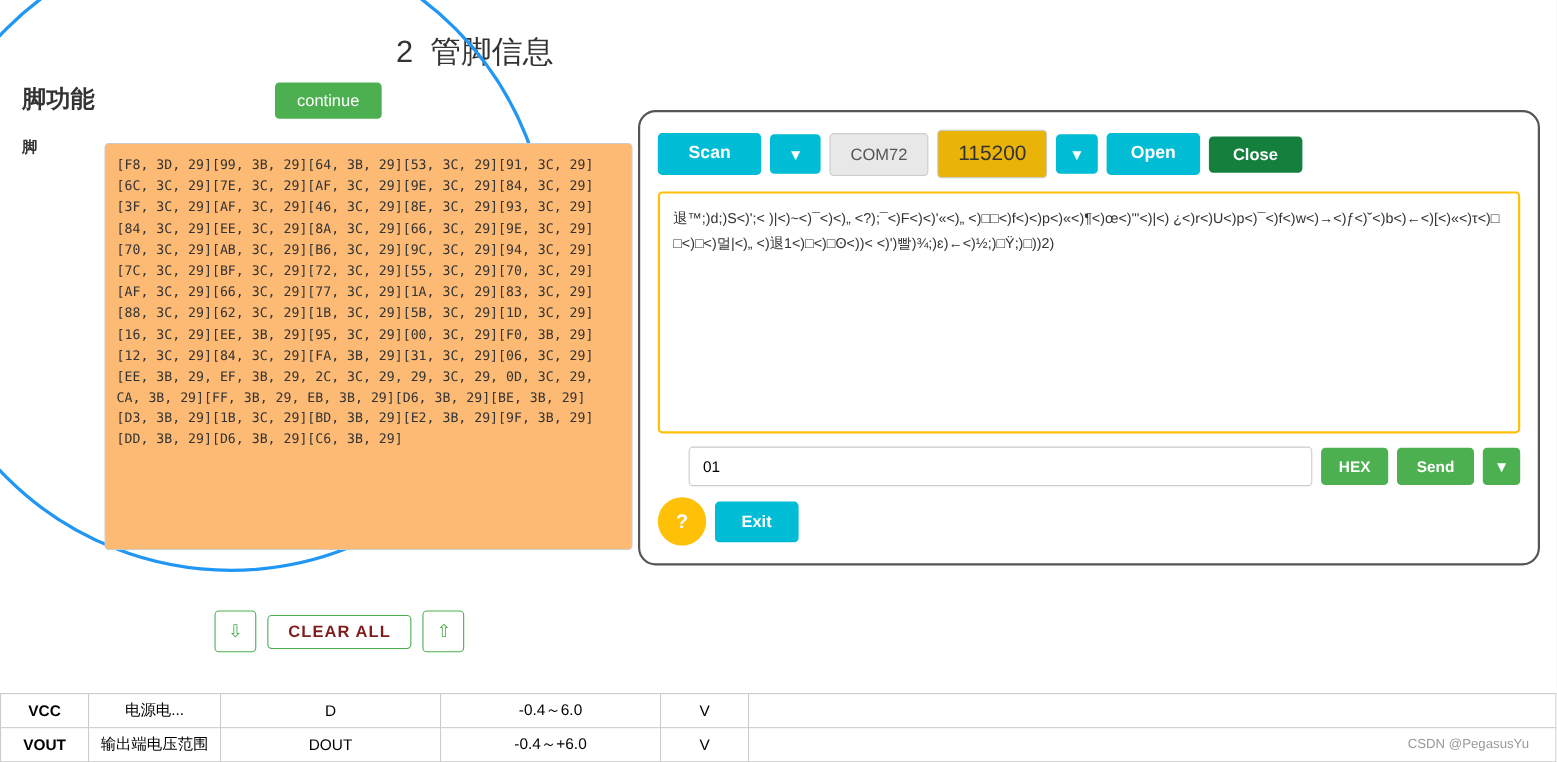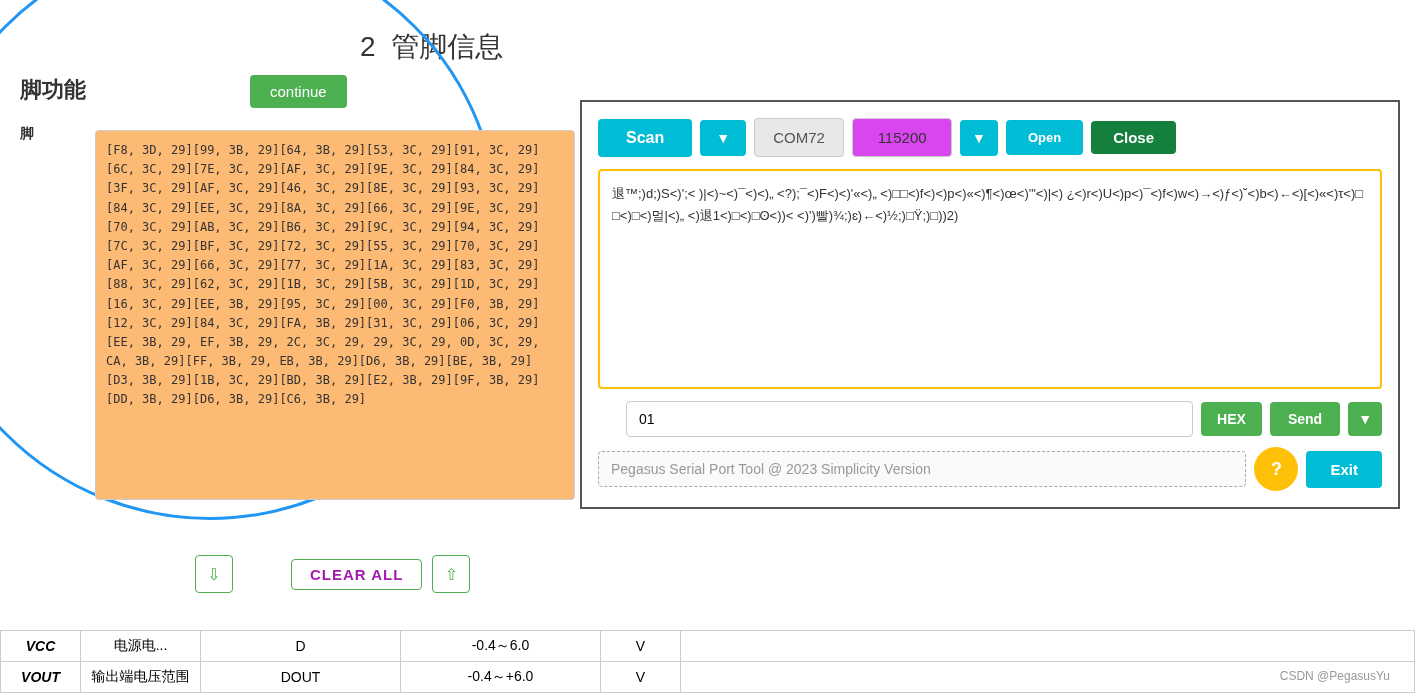--- a/index.html
+++ b/index.html
@@ -48,21 +48,21 @@
       border-collapse: collapse;
       font-size: 14px;
     }
 
     .bottom-table td, .bottom-table th {
       border: 1px solid #ccc;
       padding: 6px 10px;
       text-align: center;
     }
 
-    .bottom-table .col-name { width: 80px; text-align: center; font-weight: bold; font-style: italic; }
+    .bottom-table .col-name { width: 80px; text-align: center; font-weight: bold; }
     .bottom-table .col-func { width: 120px; }
     .bottom-table .col-pin { width: 200px; }
     .bottom-table .col-range { width: 200px; }
     .bottom-table .col-unit { width: 80px; }
 
     
     .left-panel {
       position: absolute;
       top: 130px; left: 95px;
       width: 480px;
@@ -120,24 +120,23 @@
       font-size: 16px;
     }
 
     .btn-clear-all {
       background: #fff;
       border: 1px solid #4caf50;
       border-radius: 4px;
       padding: 6px 18px;
       font-size: 15px;
       font-weight: bold;
-      color: #a21caf;
+      color: #7f1d1d;
       cursor: pointer;
       letter-spacing: 1px;
-      margin-left: 48px;
     }
 
     
     .blue-circle {
       position: absolute;
       top: -60px; left: -80px;
       width: 580px;
       height: 580px;
       border: 3px solid #2196f3;
       border-radius: 50%;
@@ -145,21 +144,21 @@
       pointer-events: none;
     }
 
     
     .serial-panel {
       position: absolute;
       top: 100px; right: 15px;
       width: 820px;
       background: #fff;
       border: 2px solid #555;
-      border-radius: 0;
+      border-radius: 16px;
       padding: 16px;
       z-index: 30;
     }
 
     .serial-toolbar {
       display: flex;
       align-items: center;
       gap: 8px;
       margin-bottom: 12px;
     }
@@ -190,46 +189,46 @@
       border: 1px solid #ccc;
       padding: 10px 2px;
       border-radius: 4px;
       font-size: 15px;
       color: #555;
       min-width: 90px;
       text-align: center;
     }
 
     .baud-display {
-      background: #d946ef;
+      background: #eab308;
       border: 1px solid #ccc;
       padding: 10px 18px;
       border-radius: 4px;
-      font-size: 15px;
+      font-size: 19px;
       color: #333;
       min-width: 100px;
-      text-align: center;
+      text-align: right;
     }
 
     .btn-baud-dropdown {
       background: #00bcd4;
       color: #fff;
       border: none;
       padding: 10px 12px;
       font-size: 14px;
       border-radius: 4px;
       cursor: pointer;
     }
 
     .btn-open {
       background: #00bcd4;
       color: #fff;
       border: none;
       padding: 10px 22px;
-      font-size: 13px;
+      font-size: 16px;
       border-radius: 4px;
       cursor: pointer;
       font-weight: bold;
     }
 
     .btn-close {
       background: #15803d;
       color: #fff;
       border: none;
       padding: 8px 22px;
@@ -423,21 +422,20 @@
   <div class="serial-input-row">
     <input class="serial-input" type="text" value="01" style="">
     <button class="btn-hex">HEX</button>
     <button class="btn-send">Send</button>
     <button class="btn-send-dropdown">
       <span>▼</span>
     </button>
   </div>
 
   <div class="serial-status-row">
-    <div class="serial-status">Pegasus Serial Port Tool @ 2023 Simplicity Version</div>
     <button class="btn-help">
       <span>?</span>
     </button>
     <button class="btn-exit">Exit</button>
   </div>
 </div>
 
 <div class="bottom-table">
   <table>
     <tbody>

